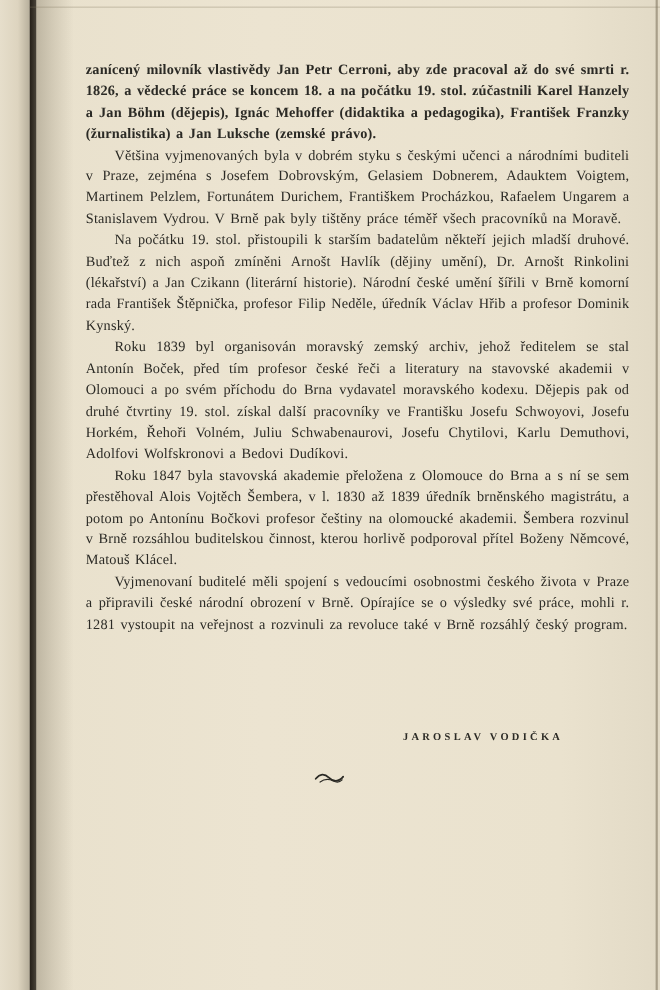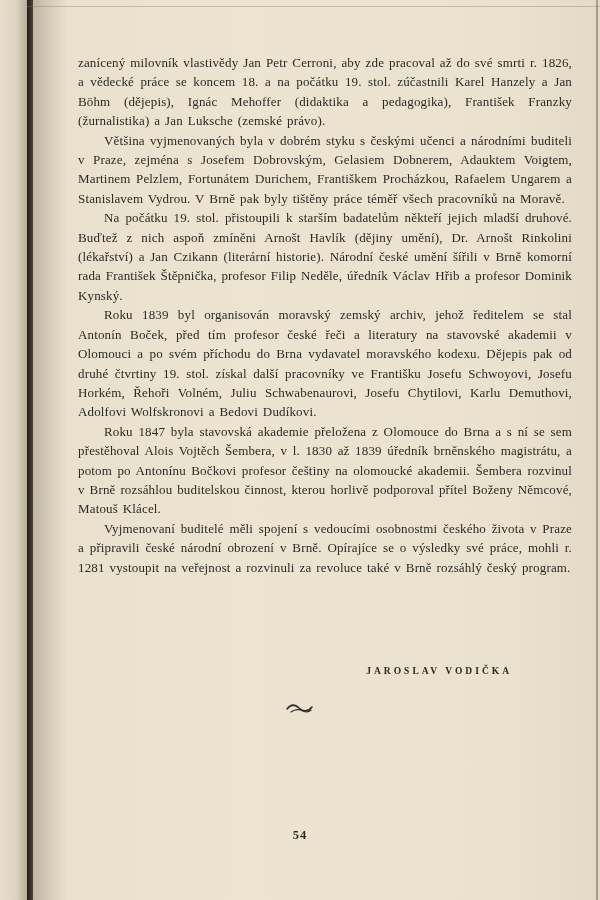--- a/index.html
+++ b/index.html
@@ -67,20 +67,21 @@
     line-height: 19.4px;
     letter-spacing: 0.15px;
     word-spacing: 1.5px;
   }
   .text-block p {
     margin: 0;
     text-indent: 26px;
   }
   .text-block p.no-indent {
     text-indent: 0;
+    font-weight: bold;
   }
   .signature {
     position: absolute;
     right: 88px;
     top: 666px;
     font-size: 9.5px;
     font-weight: bold;
     letter-spacing: 3px;
     color: #2b2a25;
   }
@@ -128,15 +129,14 @@
 
   <div class="signature">JAROSLAV VODIČKA</div>
 
   <div class="ornament">
     <svg width="30" height="14" viewBox="0 0 30 14" aria-hidden="true">
       <path d="M2 8 C 6 3, 10 3, 14 7 C 18 11, 23 11, 27 6" fill="none" stroke="#2b2a25" stroke-width="1.6" stroke-linecap="round"></path>
       <path d="M6 11 C 10 8, 14 8, 18 10 C 21 11.5, 24 11, 26 9" fill="none" stroke="#2b2a25" stroke-width="1.1" stroke-linecap="round"></path>
     </svg>
   </div>
 
-  <div class="page-number">54</div>
 
 </div>
 
 </body></html>

